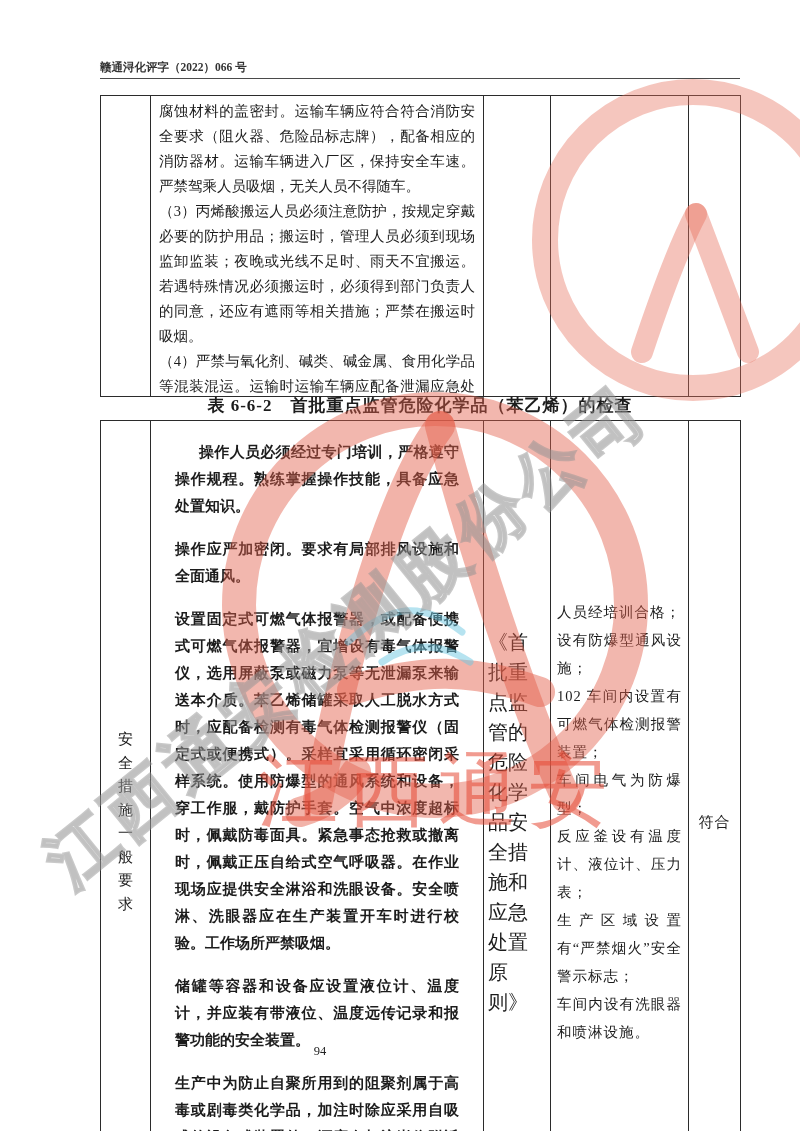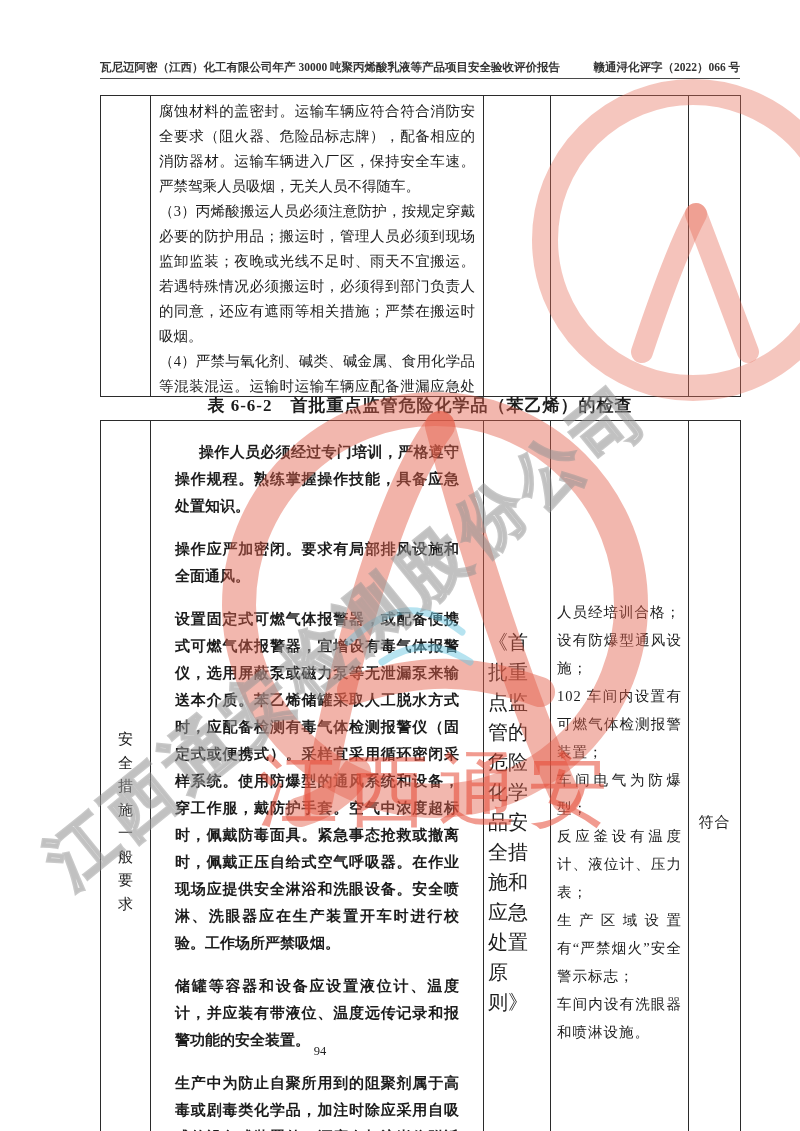--- a/index.html
+++ b/index.html
@@ -63,21 +63,20 @@
     font-size:68px;letter-spacing:7px;white-space:nowrap;
     color:rgba(150,150,150,0.15);-webkit-text-stroke:2.5px rgba(148,148,148,0.5);
   }
 </style>
 </head>
 <body>
 
 <div class="sheet">
 
   <div class="header">
-    <span>瓦尼迈阿密（江西）化工有限公司年产 30000 吨聚丙烯酸乳液等产品项目安全验收评价报告</span>
     <span>赣通浔化评字（2022）066 号</span>
   </div>
 
   <table class="cont-table">
     <colgroup>
         <col class="w1">
         <col class="w2">
         <col class="w3">
         <col class="w4">
         <col class="w5">

